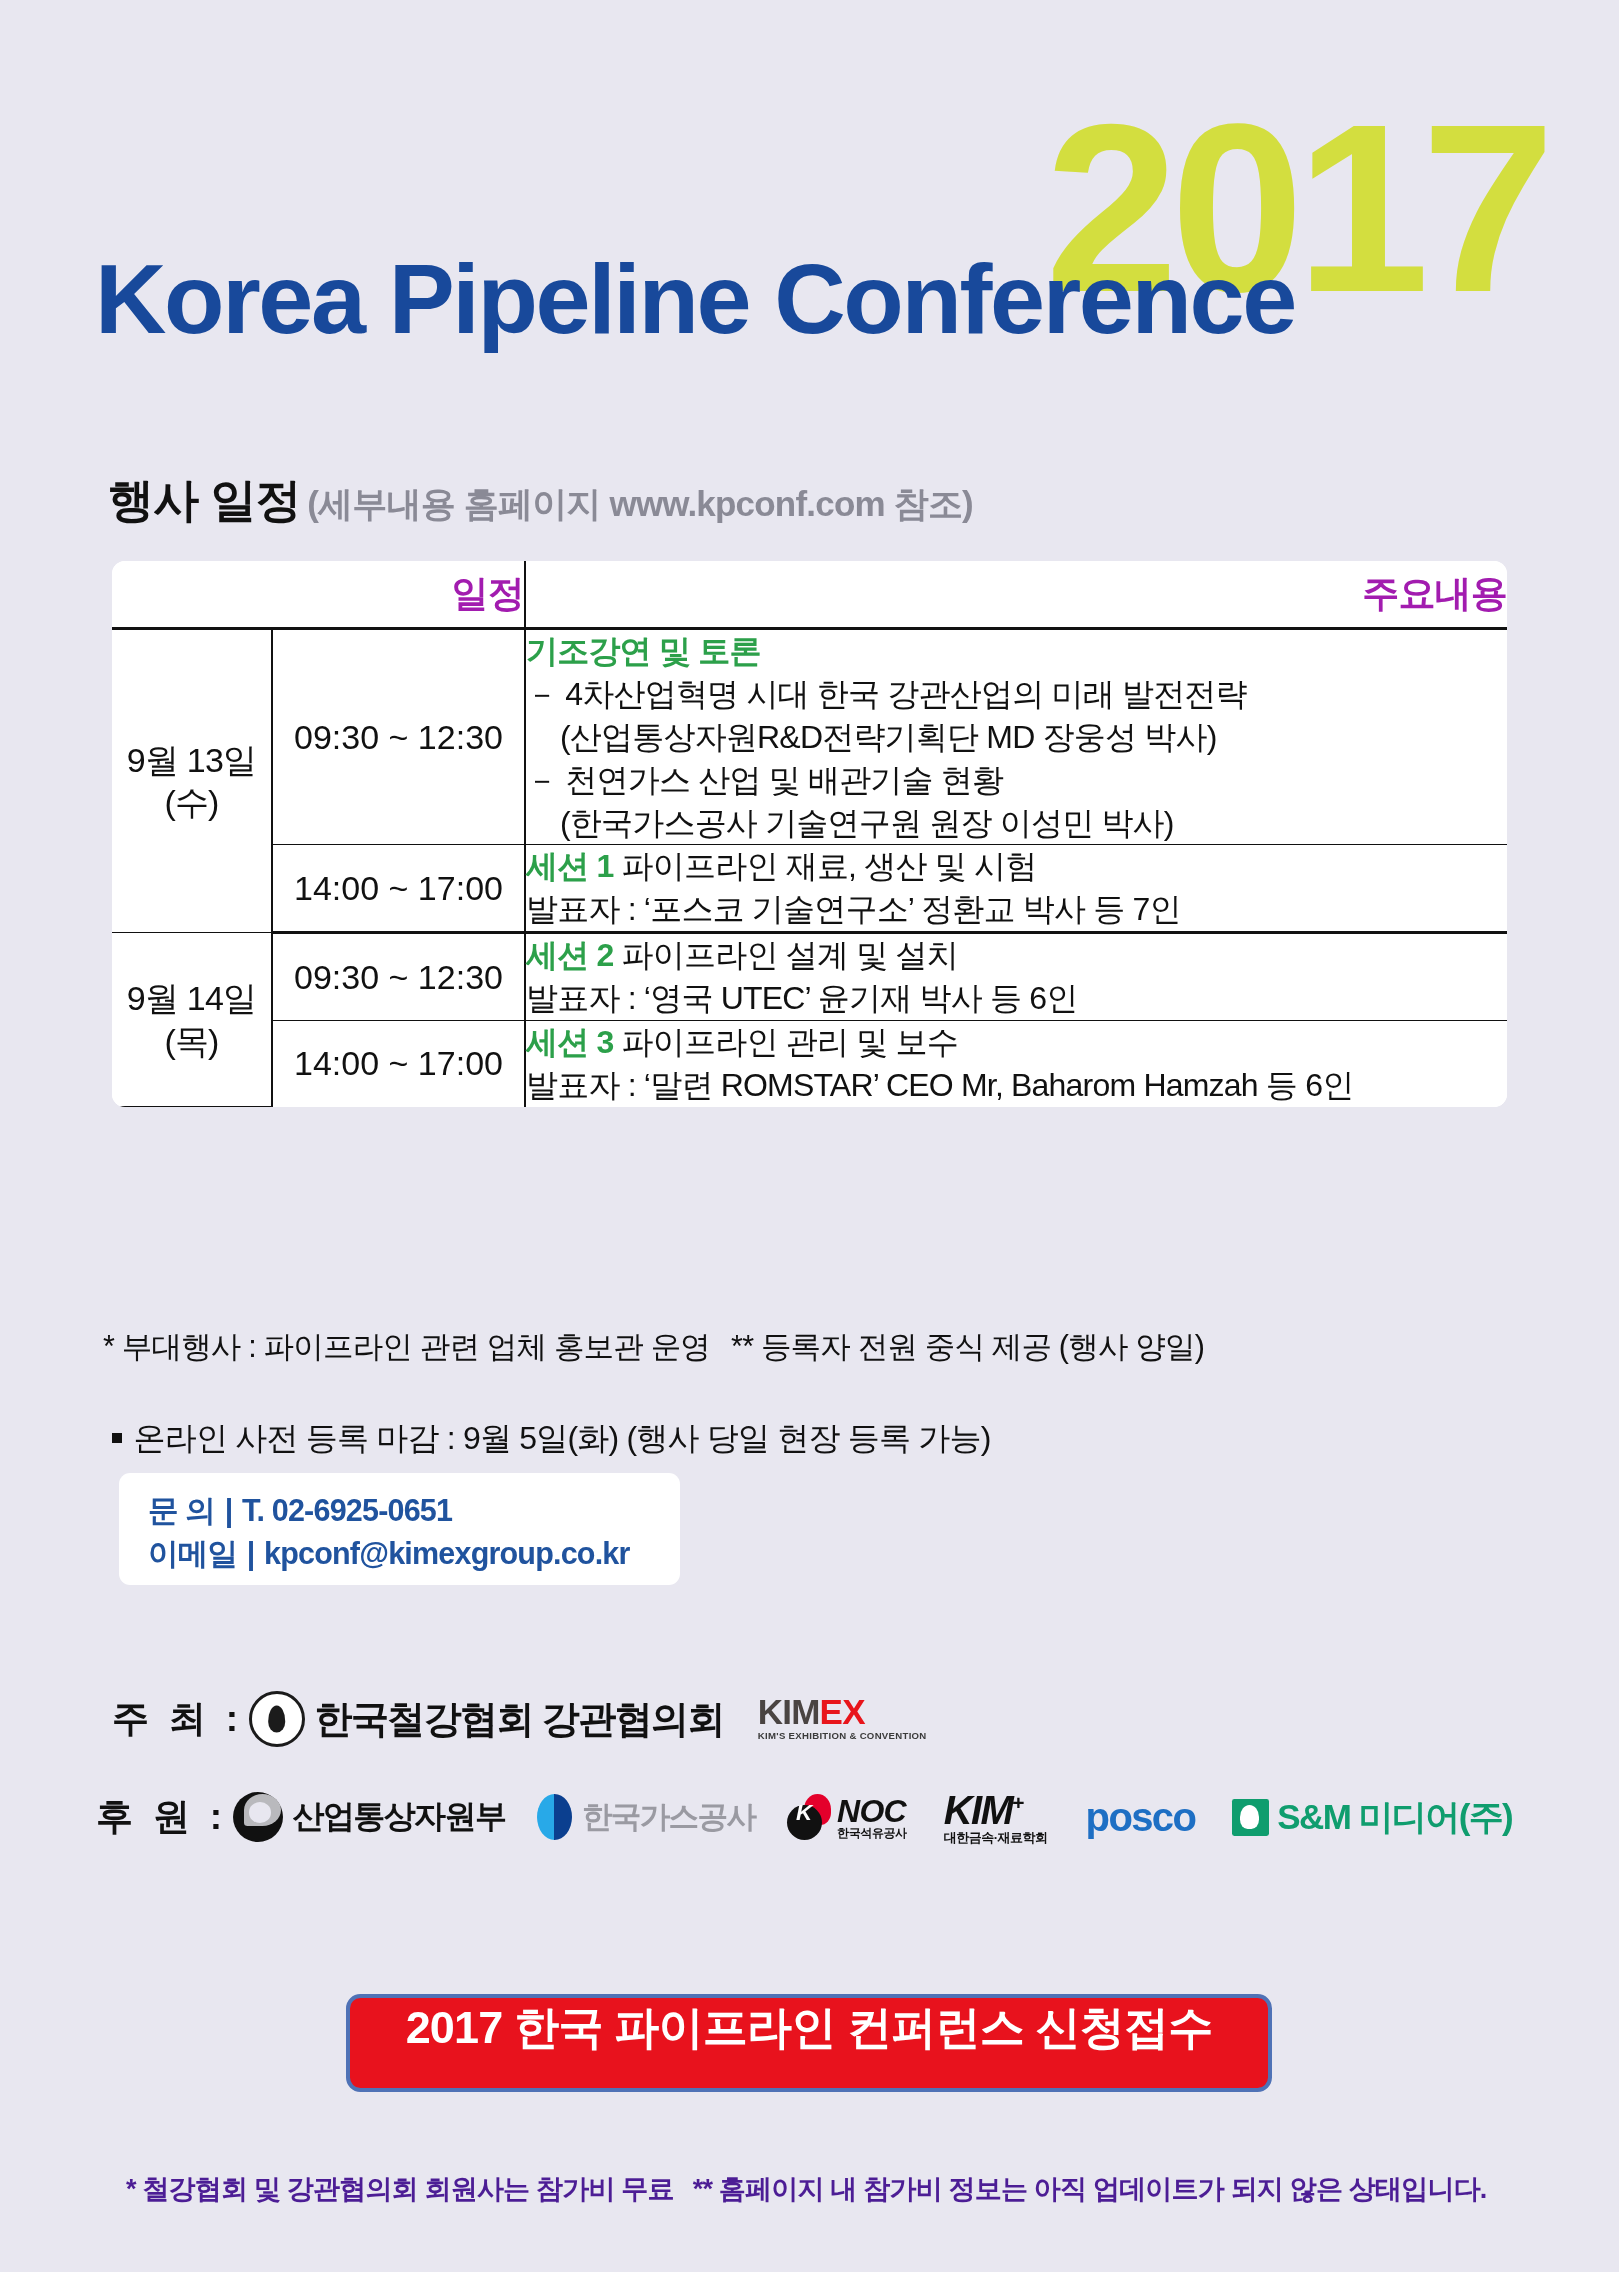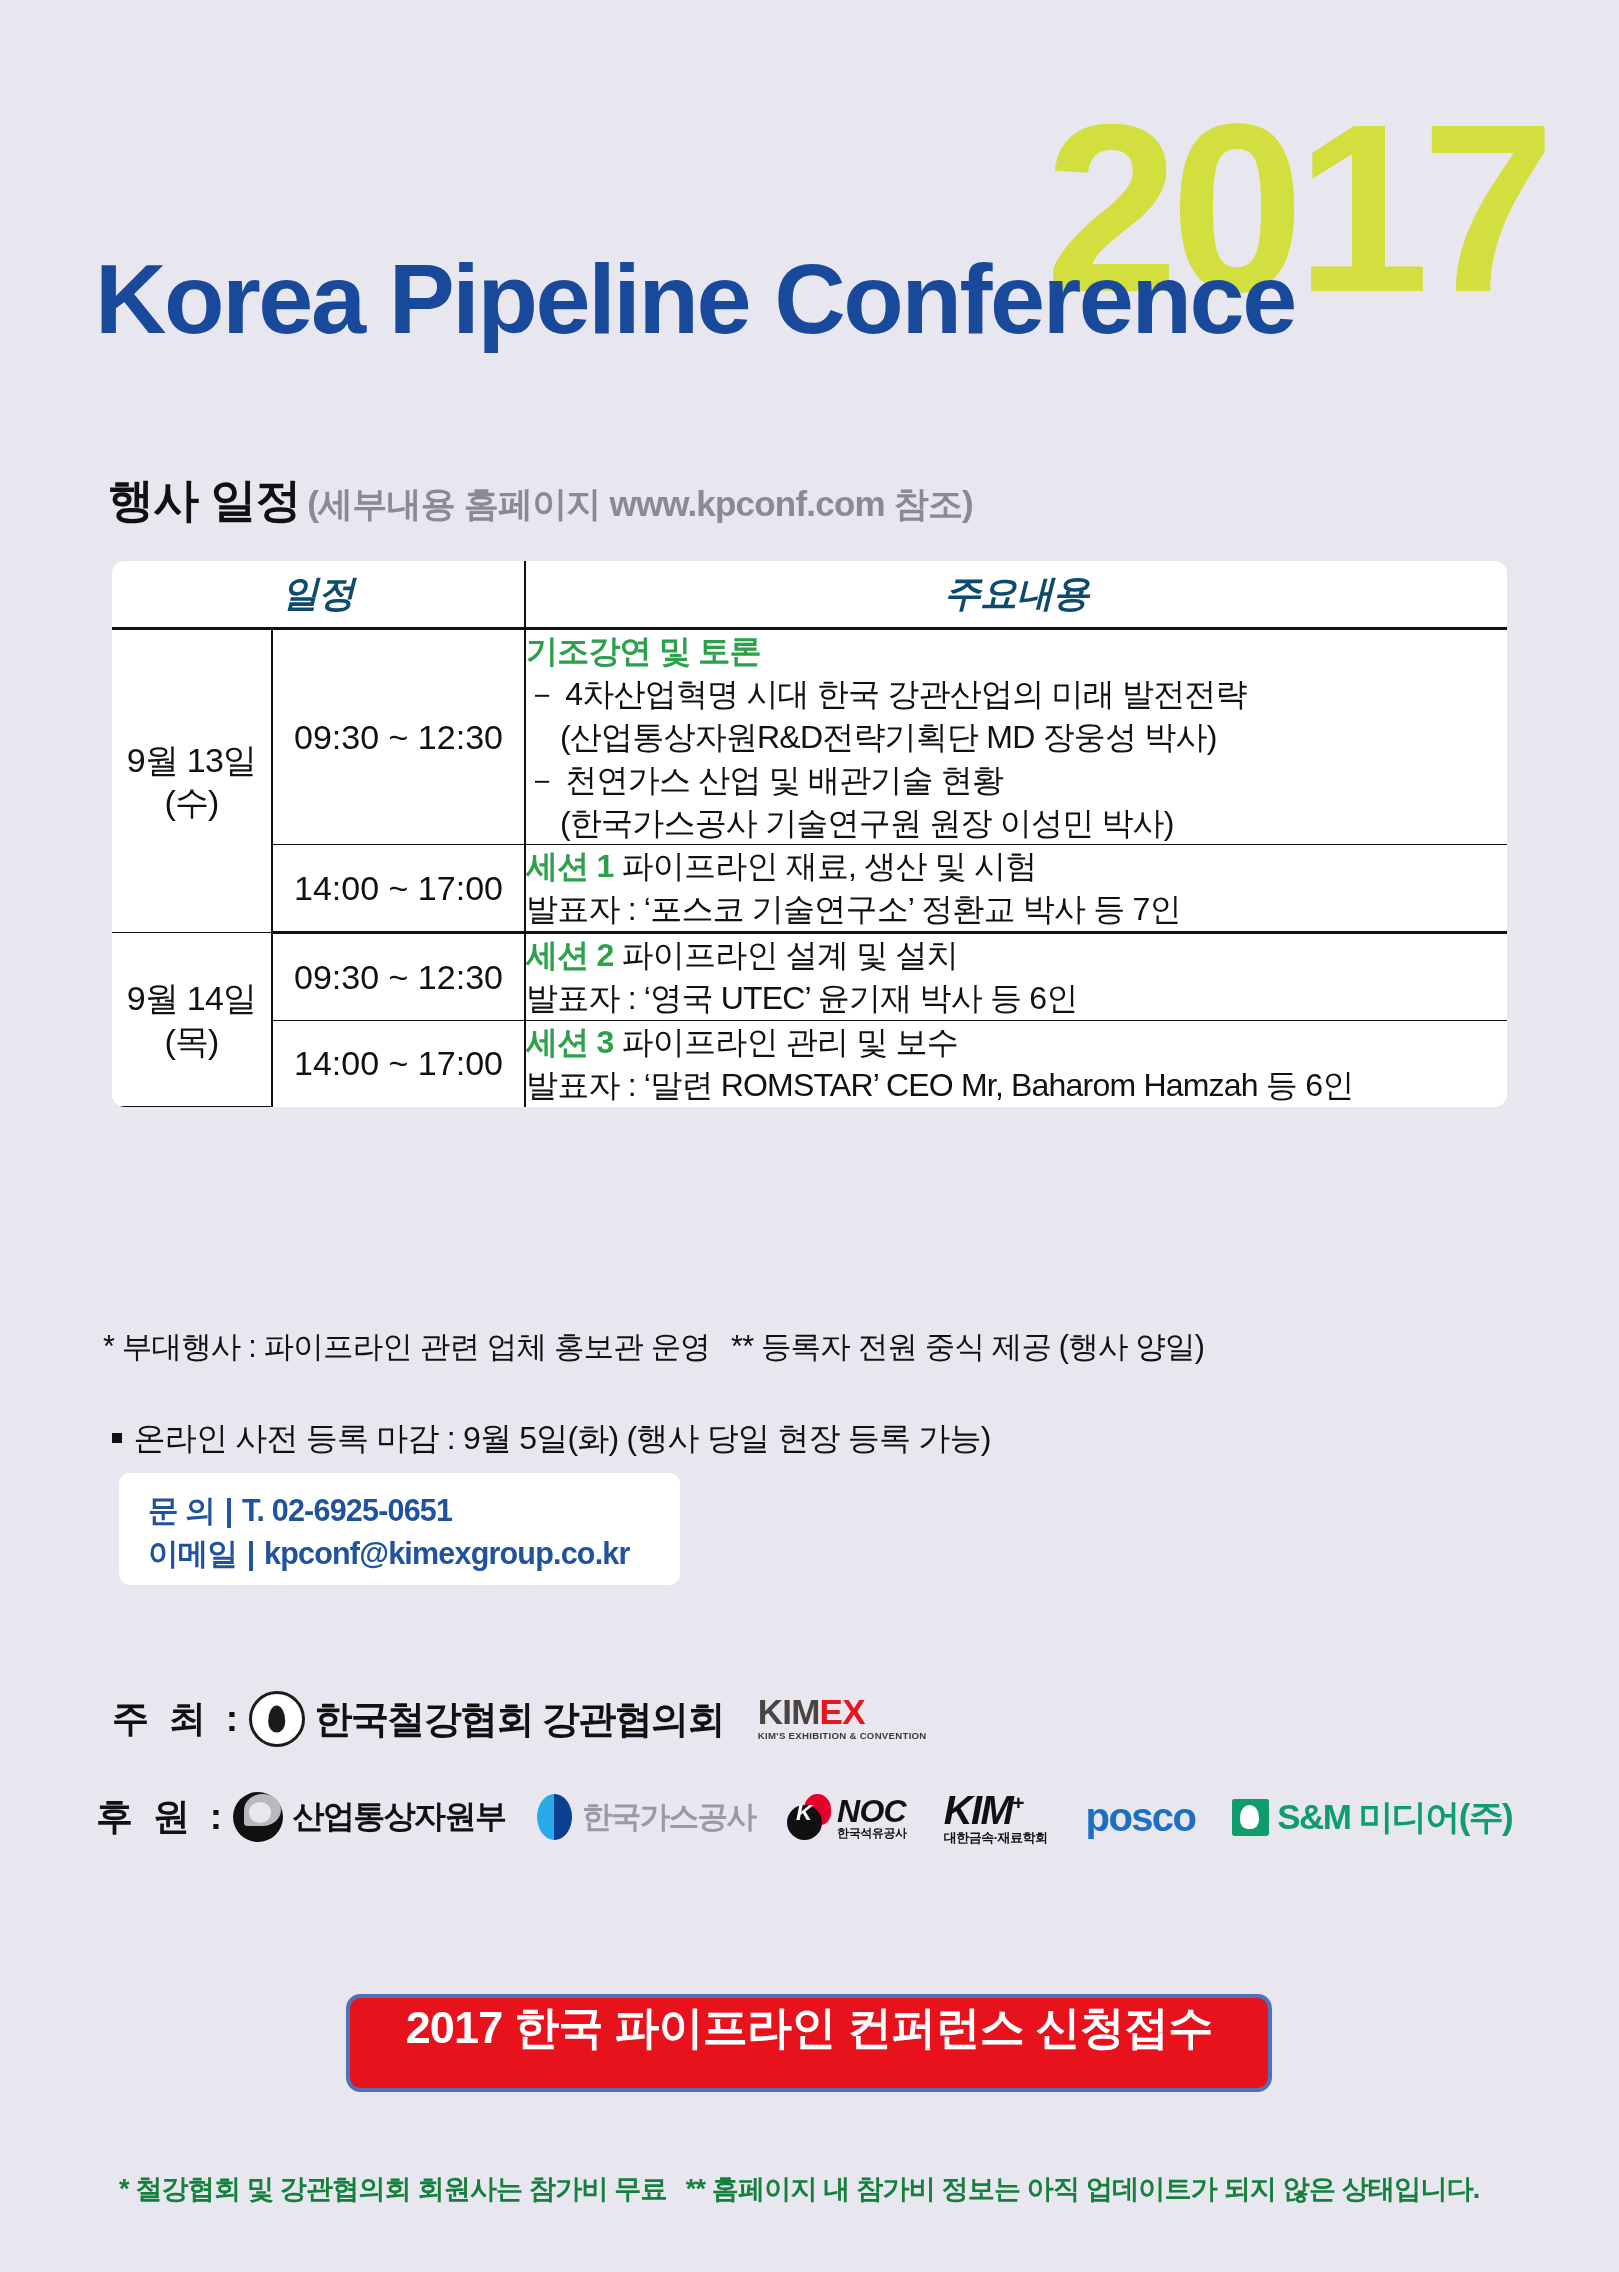--- a/index.html
+++ b/index.html
@@ -93,25 +93,24 @@
 
   table.sched th, table.sched td {
     padding: 0;
     vertical-align: middle;
     background: #ffffff;
   }
   .th-row th {
     height: 66px;
     font-size: 37px;
     font-weight: 700;
-    color: #0c4a6e;
-    text-align: center;
+    color: #a21caf;
+    text-align: right;
     letter-spacing: -0.8px;
     border-bottom: 3.2px solid #111;
-    font-style: italic;
   }
   .th-row th.th-date { border-right: 2.4px solid #111; }
 
   td.date-cell {
     text-align: center;
     font-size: 34px;
     font-weight: 500;
     color: #111;
     line-height: 1.25;
     letter-spacing: -0.8px;
@@ -380,24 +379,24 @@
     font-size: 45px;
     font-weight: 800;
     color: #ffffff;
     letter-spacing: -0.8px;
     white-space: nowrap;
   }
 
   
   .footer {
     position: absolute;
-    left: 119px;
+    left: 126px;
     top: 2171px;
     font-size: 27px;
-    color: #15803d;
+    color: #4c1d95;
     font-weight: 600;
     letter-spacing: -0.8px;
     white-space: nowrap;
   }
   .footer .gap { display: inline-block; width: 19px; }
 </style>
 </head>
 <body>
 
 <div class="poster">

